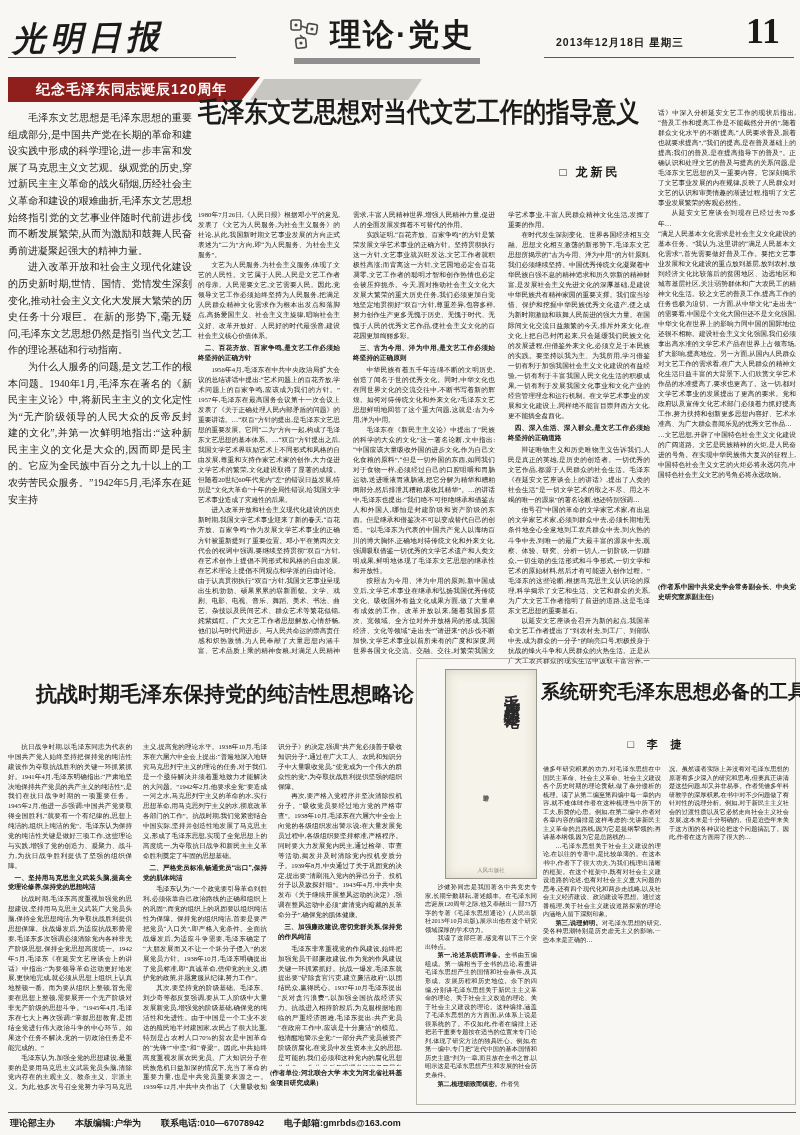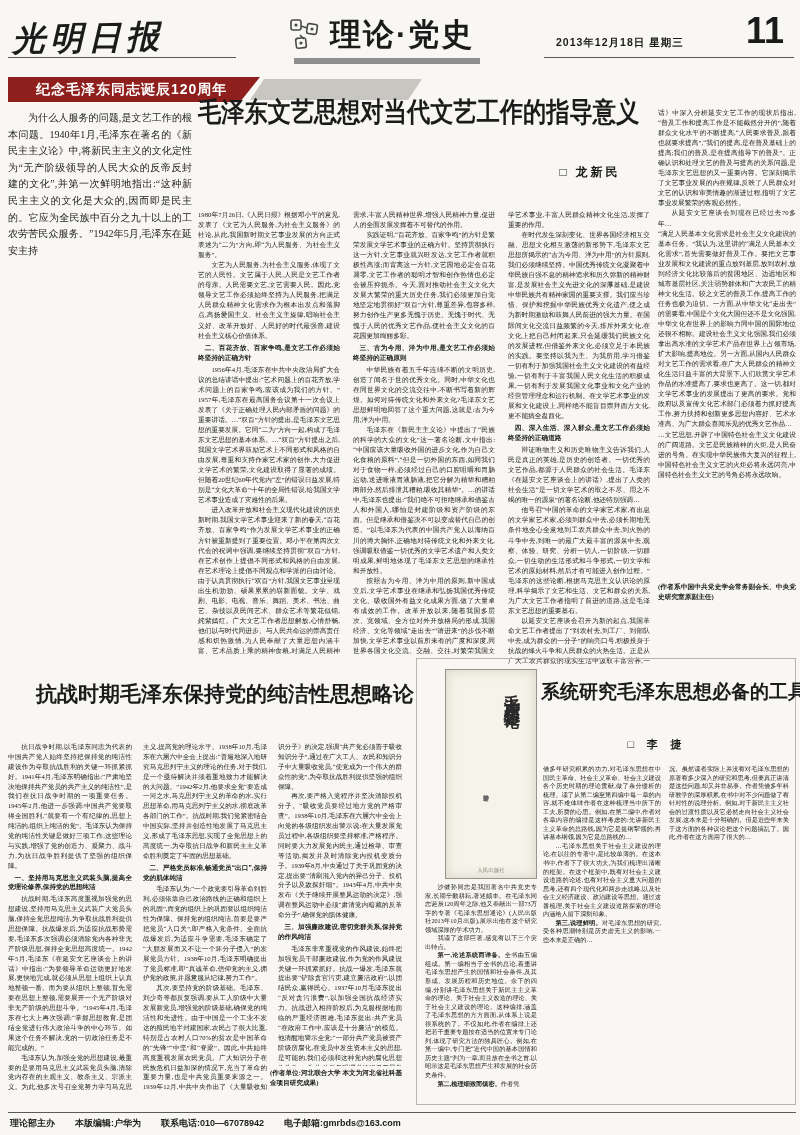--- a/index.html
+++ b/index.html
@@ -7,21 +7,21 @@
         color:#1b1b1b;font-family:"Liberation Serif",serif;margin:0 auto;padding-left:37px;}
   .abs{position:absolute;}
   
   .masthead{left:12px;top:16px;font-family:"DejaVu Serif",serif;font-style:italic;font-weight:700;
             font-size:33px;letter-spacing:5px;transform:rotate(-1deg);}
   .rule{height:1px;background:#5a5a5a;}
   .section-wrap{left:288px;top:14px;display:flex;align-items:center;gap:8px;}
   .section-title{font-family:"Liberation Sans",sans-serif;font-weight:900;font-size:31px;letter-spacing:2px;}
   .section-bar{left:294px;top:58px;width:186px;height:6px;background:#8f8f8f;}
   .hdr-date{left:556px;top:36px;font-family:"Liberation Sans",sans-serif;font-weight:700;font-size:10.5px;letter-spacing:1px;}
-  .pageno{left:746px;top:10px;font-family:Liberation Sans, sans-serif;font-weight:700;font-size:36px;}
+  .pageno{left:746px;top:10px;font-family:Liberation Serif, serif;font-weight:700;font-size:36px;}
   
   .banner-red{left:8px;top:77px;width:252px;height:25px;background:#8e1f1c;
               clip-path:polygon(0 0,100% 0,calc(100% - 20px) 100%,0 100%);
               display:flex;align-items:center;}
   .banner-red span{color:#fff;font-family:"Liberation Sans",sans-serif;font-weight:700;font-size:14px;
                    letter-spacing:1px;padding-left:28px;white-space:nowrap;}
   .banner-gray{left:250px;top:79px;width:172px;height:21px;background:#c8c6c1;
                clip-path:polygon(14px 0,100% 0,calc(100% - 14px) 100%,0 100%);}
   
   .flow{overflow:hidden;text-align:justify;}
@@ -99,20 +99,22 @@
 
   <div class="abs hdr-date">2013年12月18日 星期三</div>
   <div class="abs pageno">11</div>
 
   <div class="abs banner-red">
     <span>纪念毛泽东同志诞辰120周年</span>
   </div>
   <div class="abs banner-gray"></div>
 
   <div class="abs flow main-intro">
+      <p class="para">毛泽东文艺思想是毛泽东思想的重要组成部分,是中国共产党在长期的革命和建设实践中形成的科学理论,进一步丰富和发展了马克思主义文艺观。纵观党的历史,穿过新民主主义革命的战火硝烟,历经社会主义革命和建设的艰难曲折,毛泽东文艺思想始终指引党的文艺事业伴随时代前进步伐而不断发展繁荣,从而为激励和鼓舞人民奋勇前进凝聚起强大的精神力量。</p>
+      <p class="para">进入改革开放和社会主义现代化建设的历史新时期,世情、国情、党情发生深刻变化,推动社会主义文化大发展大繁荣的历史任务十分艰巨。在新的形势下,毫无疑问,毛泽东文艺思想仍然是指引当代文艺工作的理论基础和行动指南。</p>
       <p class="para">为什么人服务的问题,是文艺工作的根本问题。1940年1月,毛泽东在著名的《新民主主义论》中,将新民主主义的文化定性为“无产阶级领导的人民大众的反帝反封建的文化”,并第一次鲜明地指出:“这种新民主主义的文化是大众的,因而即是民主的。它应为全民族中百分之九十以上的工农劳苦民众服务。”1942年5月,毛泽东在延安主持</p>
     </div>
   <div class="abs main-title">毛泽东文艺思想对当代文艺工作的指导意义</div>
   <div class="abs main-byline">□ 龙新民</div>
   <div class="abs flow main-body">
       <p class="para ni">1980年7月26日,《人民日报》根据邓小平的意见,发表了《文艺为人民服务,为社会主义服务》的社论,从此,我国新时期文艺事业发展的方向正式表述为“二为”方向,即“为人民服务、为社会主义服务”。</p>
       <p class="para">文艺为人民服务,为社会主义服务,体现了文艺的人民性。文艺属于人民,人民是文艺工作者的母亲。人民需要文艺,文艺需要人民。因此,党领导文艺工作必须始终坚持为人民服务,把满足人民群众精神文化需求作为根本出发点和落脚点,高扬爱国主义、社会主义主旋律,唱响社会主义好、改革开放好、人民好的时代最强音,建设社会主义核心价值体系。</p>
       <p class="para h">二、百花齐放、百家争鸣,是文艺工作必须始终坚持的正确方针</p>
       <p class="para">1956年4月,毛泽东在中共中央政治局扩大会议的总结讲话中提出:“艺术问题上的百花齐放,学术问题上的百家争鸣,应该成为我们的方针。”1957年,毛泽东在最高国务会议第十一次会议上发表了《关于正确处理人民内部矛盾的问题》的重要讲话。…“双百”方针的提出,是毛泽东文艺思想的重要发展。它同“二为”方向一起,构成了毛泽东文艺思想的基本体系。…“双百”方针提出之后,我国文学艺术界鼓励艺术上不同形式和风格的自由发展,尊重和支持作家艺术家的创作,大力促进文学艺术的繁荣,文化建设取得了显著的成绩。但随着20世纪60年代党内“左”的错误日益发展,特别是“文化大革命”十年的全局性错误,给我国文学艺术事业造成了灾难性的后果。</p>
       <p class="para">进入改革开放和社会主义现代化建设的历史新时期,我国文学艺术事业迎来了新的春天,“百花齐放、百家争鸣”作为发展文学艺术事业的正确方针被重新提到了重要位置。邓小平在第四次文代会的祝词中强调,要继续坚持贯彻“双百”方针,在艺术创作上提倡不同形式和风格的自由发展,在艺术理论上提倡不同观点和学派的自由讨论。由于认真贯彻执行“双百”方针,我国文艺事业呈现出生机勃勃、硕果累累的崭新面貌。文学、戏剧、电影、电视、音乐、舞蹈、美术、书法、曲艺、杂技以及民间艺术、群众艺术等繁花似锦,姹紫嫣红。广大文艺工作者思想解放,心情舒畅,他们以与时代同进步、与人民共命运的崇高责任感和炽热激情,为人民奉献了大量思想内涵丰富、艺术品质上乘的精神食粮,对满足人民精神需求,丰富人民精神世界,增强人民精神力量,促进人的全面发展发挥着不可替代的作用。</p>

